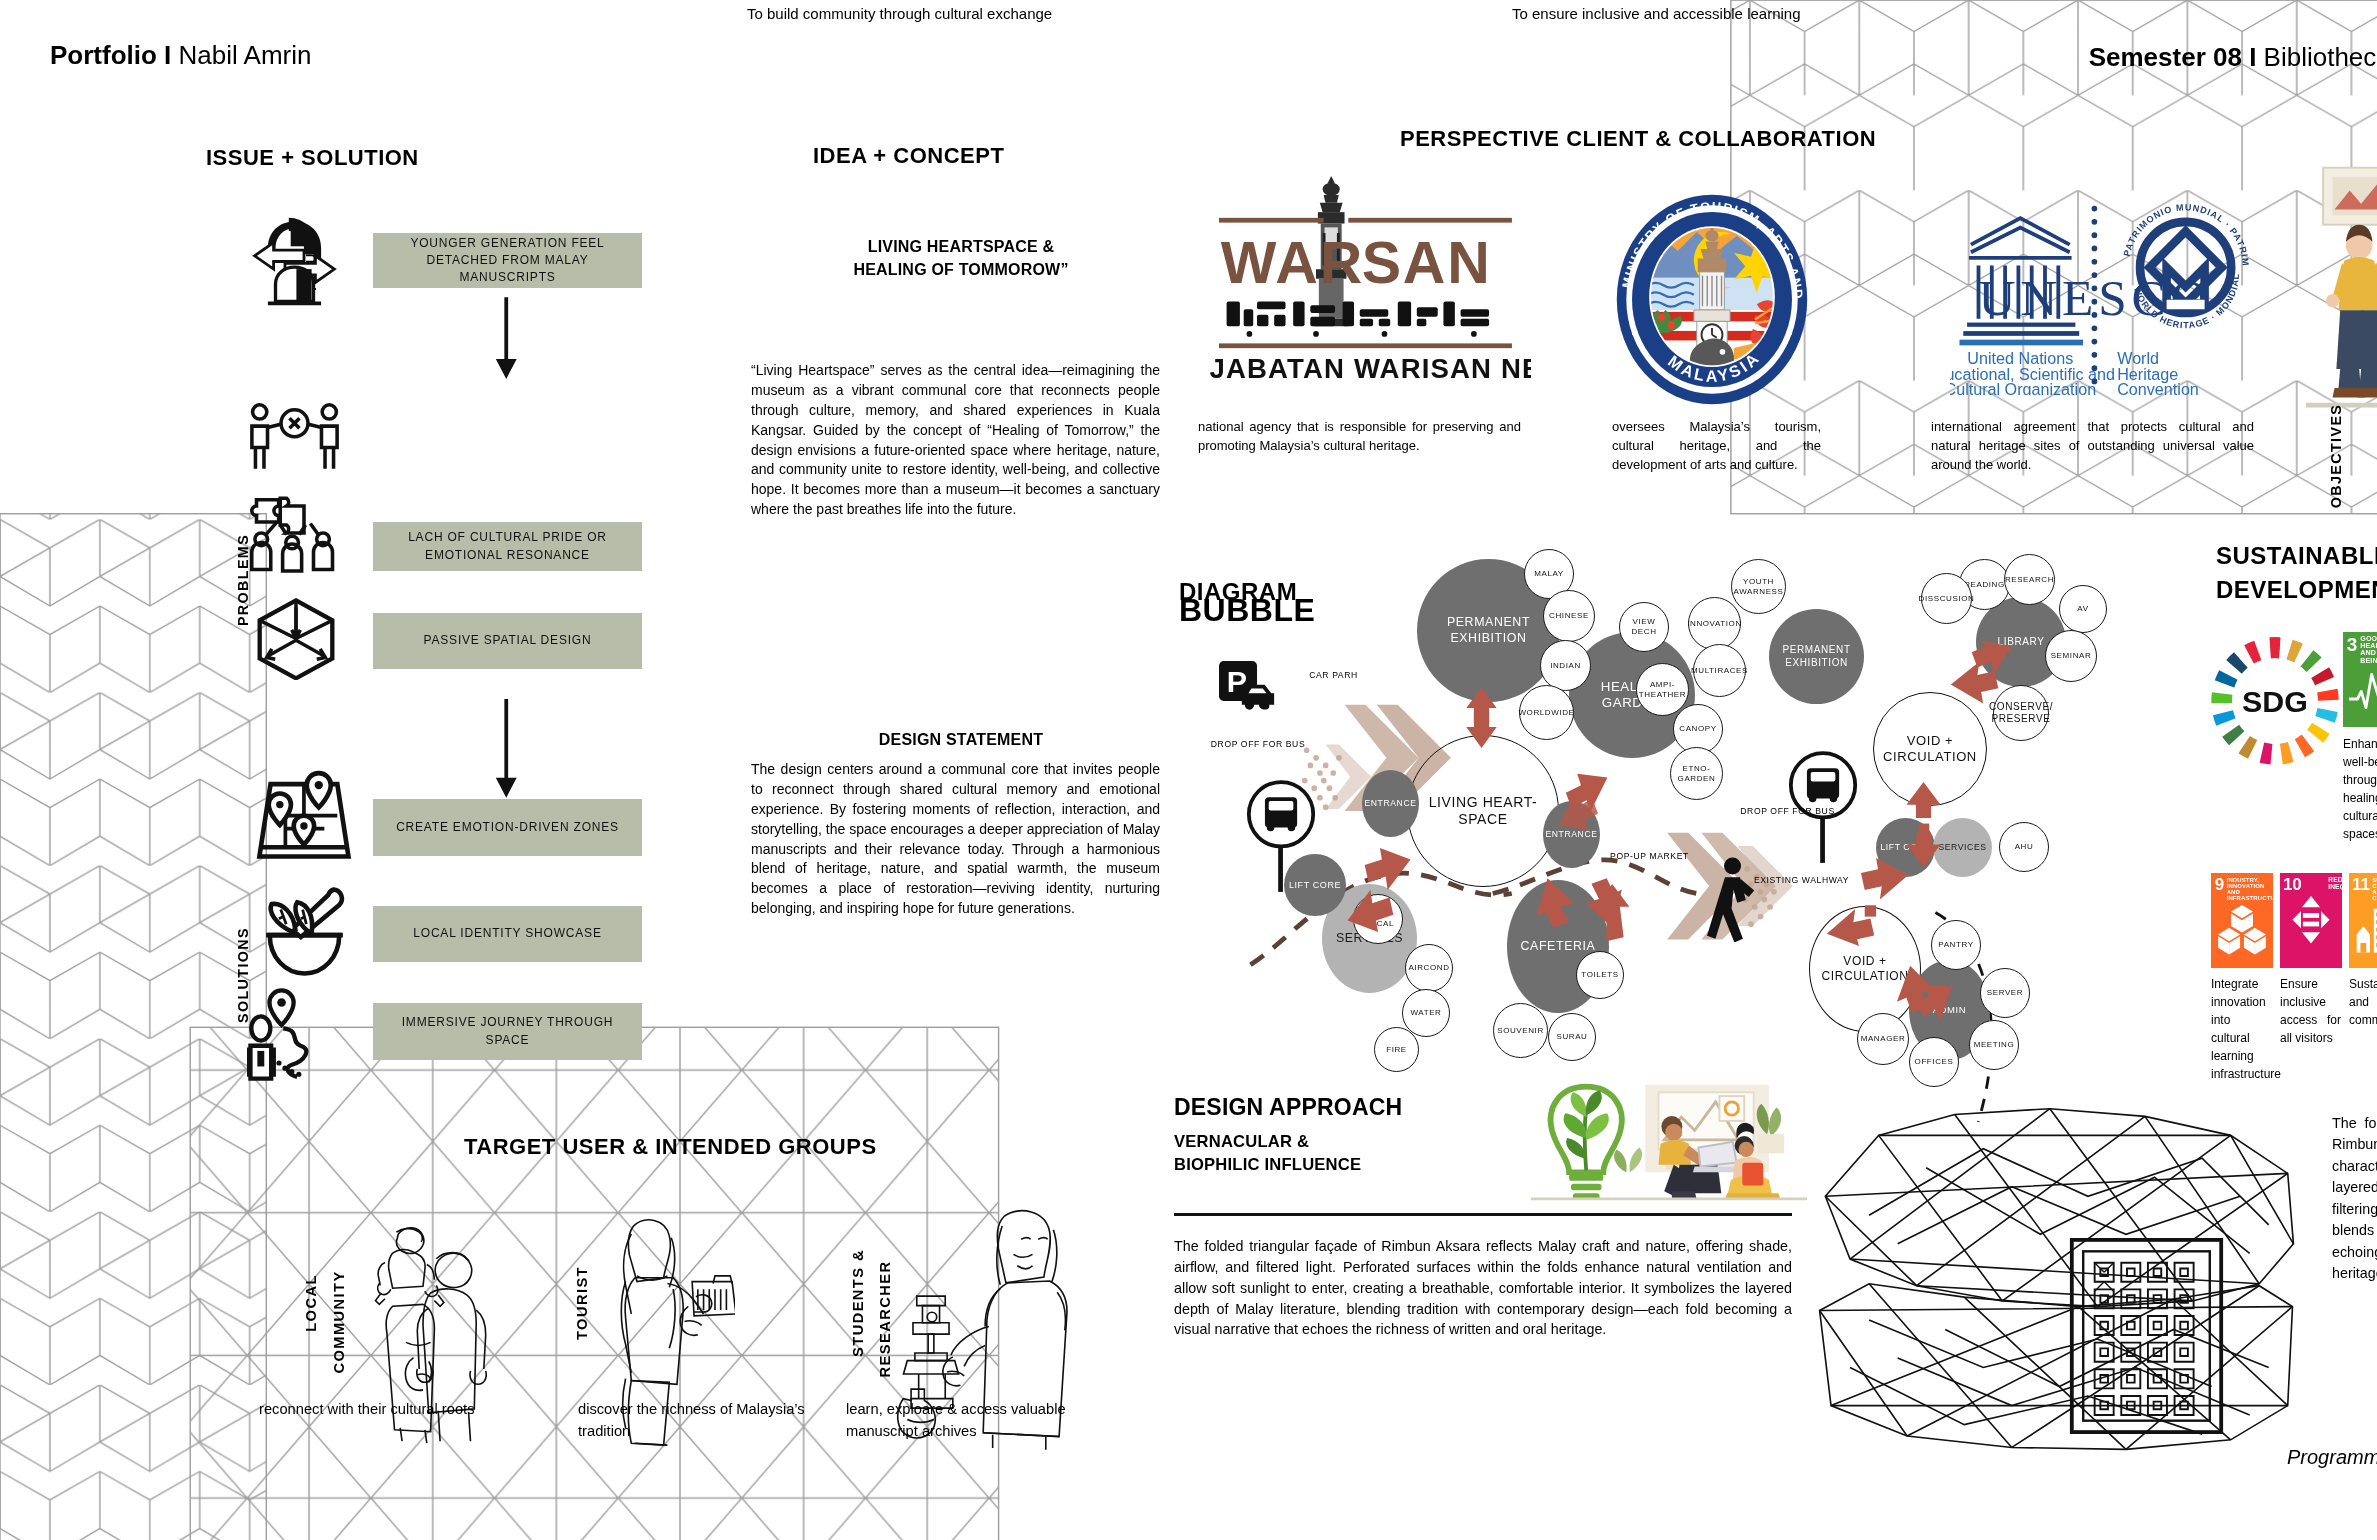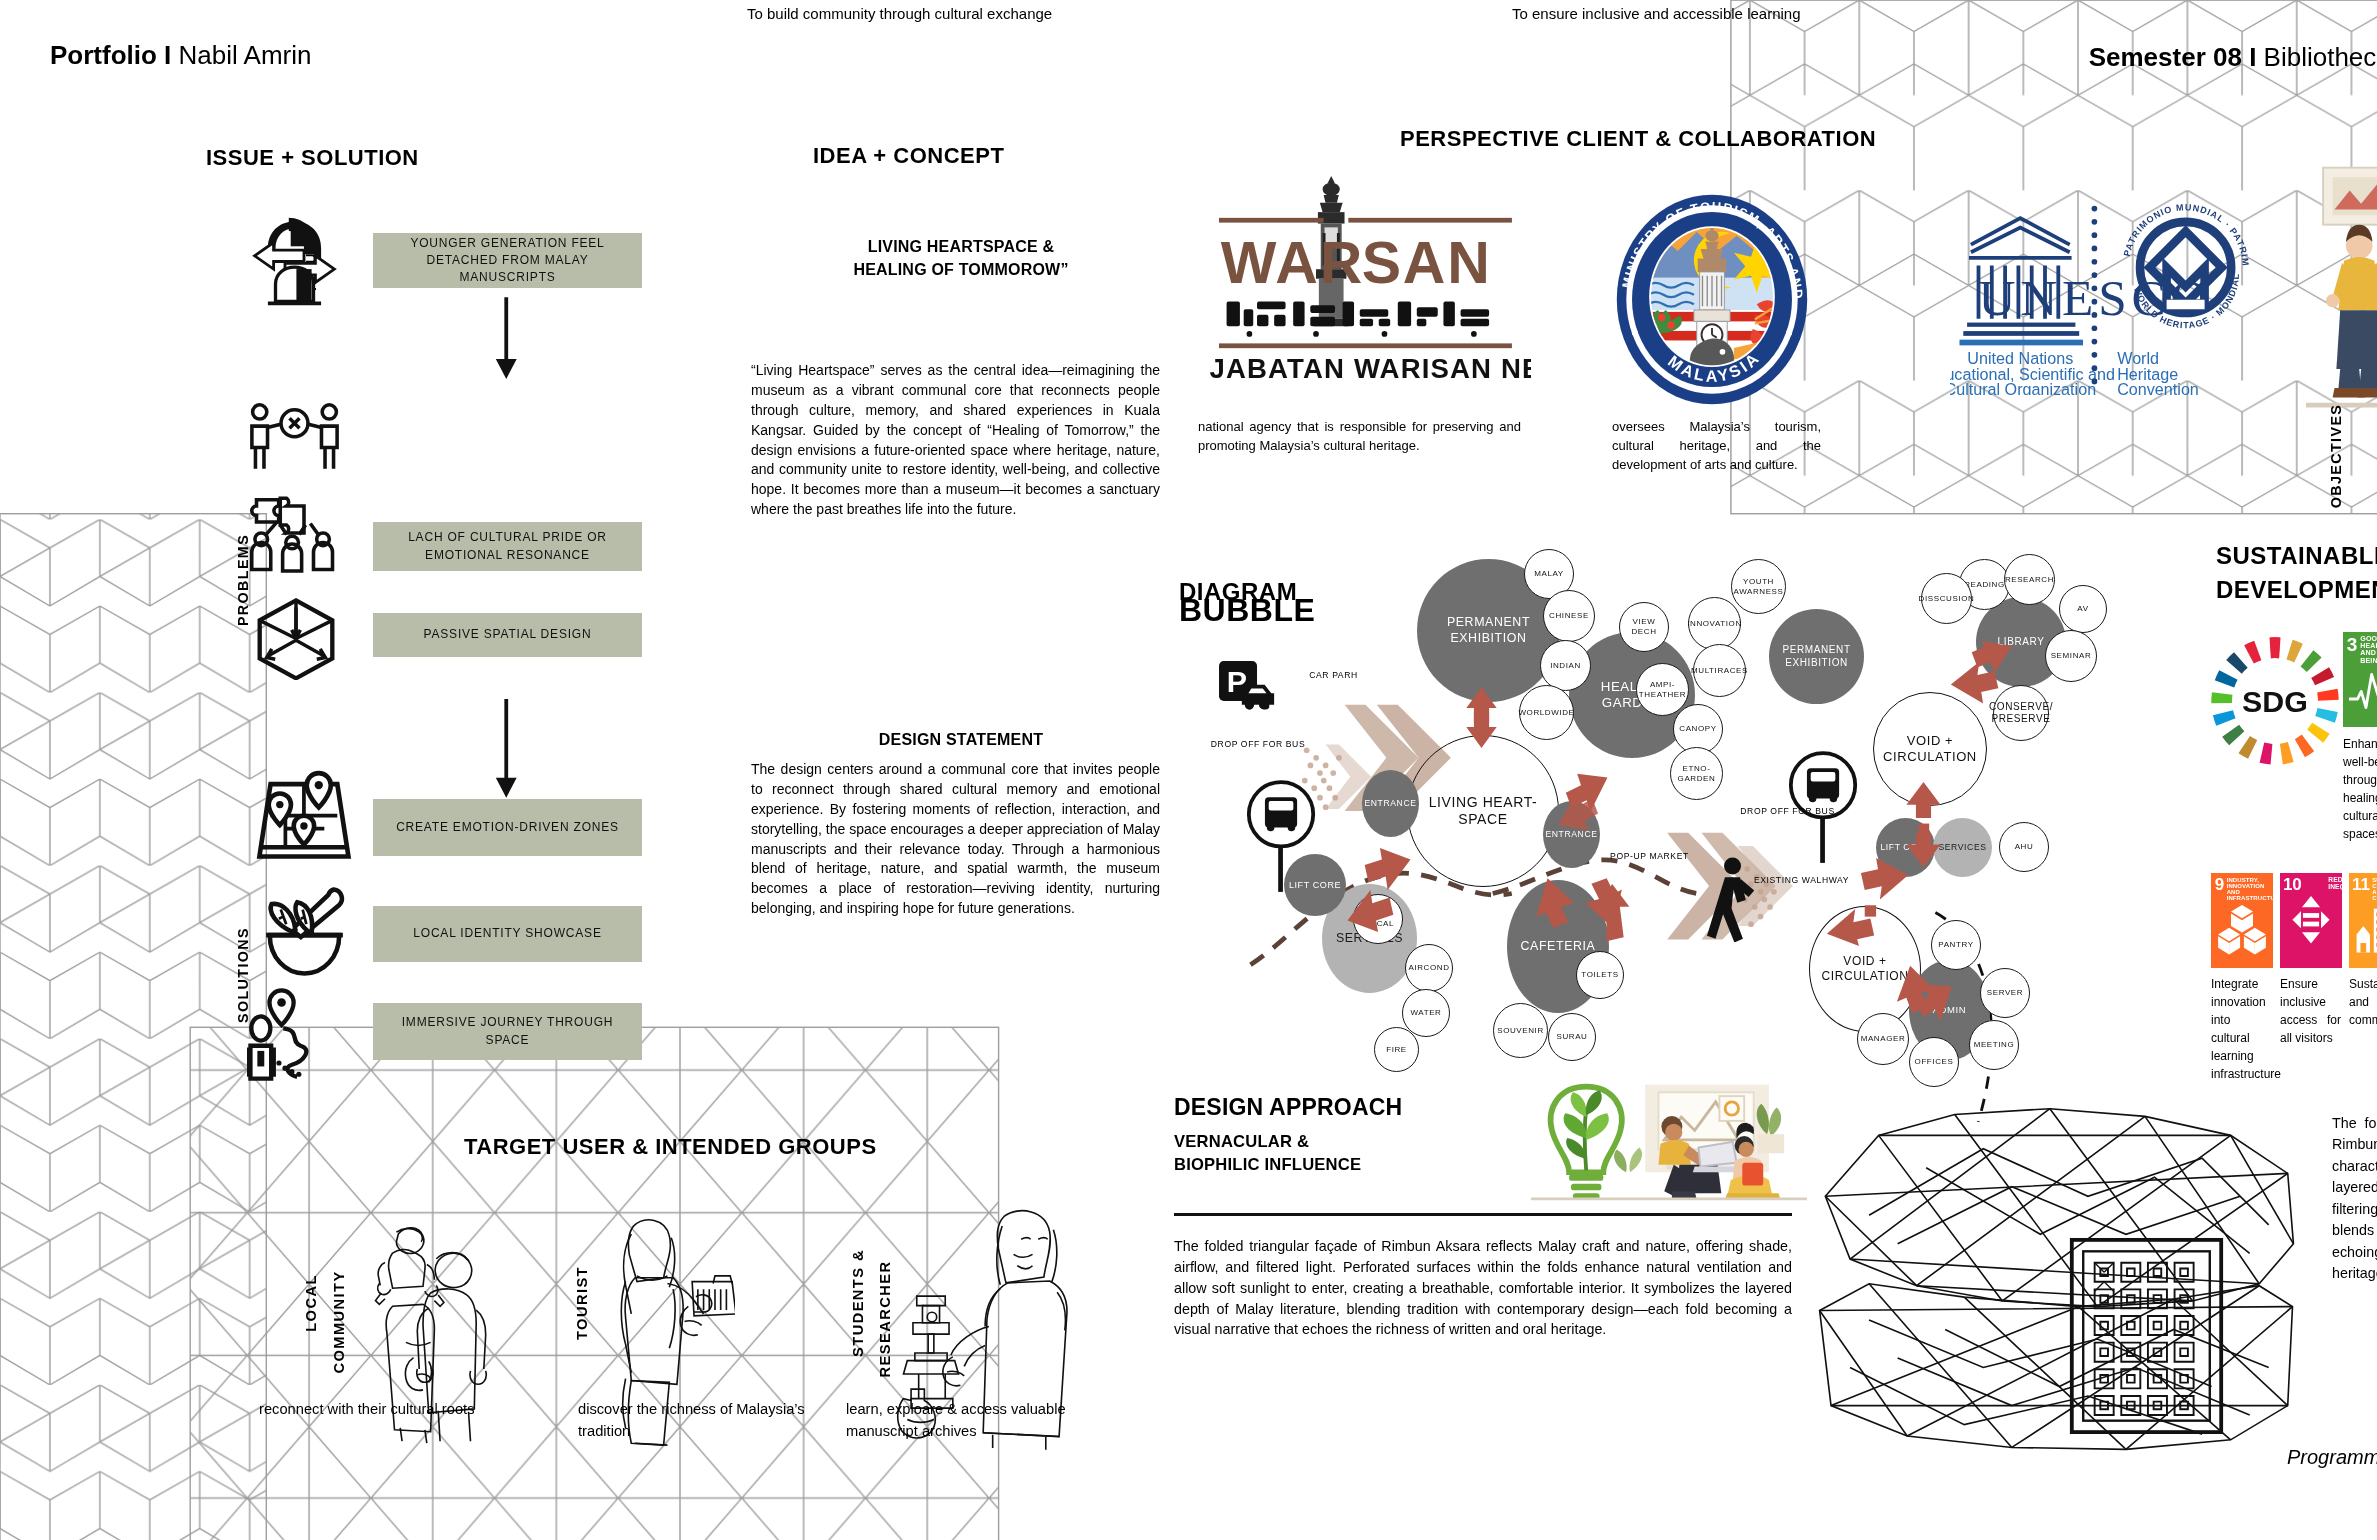--- a/index.html
+++ b/index.html
@@ -180,21 +180,21 @@
 
   <div class="icn" style="left:252px;top:597px;">
     <svg width="88" height="83" viewBox="0 0 100 96">
       <path d="M50 4 L92 27 L92 71 L50 94 L8 71 L8 27 Z" fill="none" stroke="#111" stroke-width="5"></path>
       <path d="M50 4 L50 48 M8 27 L50 48 M92 27 L50 48" stroke="#111" stroke-width="4"></path>
       <path d="M50 12 L50 44 M45 38 L50 48 L55 38" stroke="#111" stroke-width="4" fill="none"></path>
       <path d="M50 50 L18 68 M22 60 L16 70 L26 72" stroke="#111" stroke-width="4" fill="none"></path>
       <path d="M50 50 L82 68 M78 60 L84 70 L74 72" stroke="#111" stroke-width="4" fill="none"></path>
     </svg>
   </div>
-  <div class="bar" style="left:373px;top:613px;width:269px;height:44px;">PASSIVE SPATIAL DESIGN</div>
+  <div class="bar" style="left:373px;top:613px;width:269px;height:56px;">PASSIVE SPATIAL DESIGN</div>
 
   <svg class="arrow-v" style="left:492px;top:699px;" width="28.5" height="102" viewBox="0 0 60 215">
     <path d="M26 0 L34 0 L34 166 L52 166 L30 208 L8 166 L26 166 Z" fill="#111"></path>
   </svg>
 
   <div class="icn" style="left:252px;top:770px;">
     <svg width="102" height="97" viewBox="0 0 110 102">
       <path d="M20 14 L92 14 L104 92 L8 92 Z" fill="none" stroke="#111" stroke-width="5"></path>
       <path d="M8 82 L104 82" stroke="#111" stroke-width="5"></path>
       <path d="M56 14 L56 52 M20 48 L92 48 M36 48 L36 82 M36 62 L78 62" stroke="#111" stroke-width="4"></path>
@@ -512,20 +512,21 @@
         </text>
         <text font-family="Liberation Sans, sans-serif" font-size="9.5" font-weight="bold" fill="#1f3f7a" letter-spacing="1">
           <textPath href="#whcArc2" startOffset="8%">WORLD HERITAGE · MONDIAL ·</textPath>
         </text>
       </g>
       <text x="176" y="178" font-family="Liberation Sans, sans-serif" font-size="17" fill="#2a6fb5">World</text>
       <text x="176" y="194" font-family="Liberation Sans, sans-serif" font-size="17" fill="#2a6fb5">Heritage</text>
       <text x="176" y="210" font-family="Liberation Sans, sans-serif" font-size="17" fill="#2a6fb5">Convention</text>
     </svg>
   </div>
+  <div class="abs cli-cap just" style="left:1931px;top:418px;width:323px;">international agreement that protects cultural and natural heritage sites of outstanding universal value around the world.</div>
 
   <svg class="abs" style="left:2306px;top:143px;" width="418" height="266" viewBox="0 0 440 280">
 
     <rect x="18" y="26" width="86" height="60" fill="#f4ede2" stroke="#d9cfbe" stroke-width="2"></rect>
     <rect x="28" y="36" width="66" height="40" fill="#e8dfcd"></rect>
     <path d="M30 70 l16 -20 l12 14 l18 -22 l22 28z" fill="#cf6b5c"></path>
     <rect x="290" y="22" width="96" height="70" fill="#f6efe4" stroke="#d9cfbe" stroke-width="2"></rect>
     <path d="M298 84 l20 -26 l16 18 l20 -26 l24 34z" fill="#7fa88b"></path>
     <circle cx="356" cy="40" r="9" fill="#f0c04a"></circle>
 

